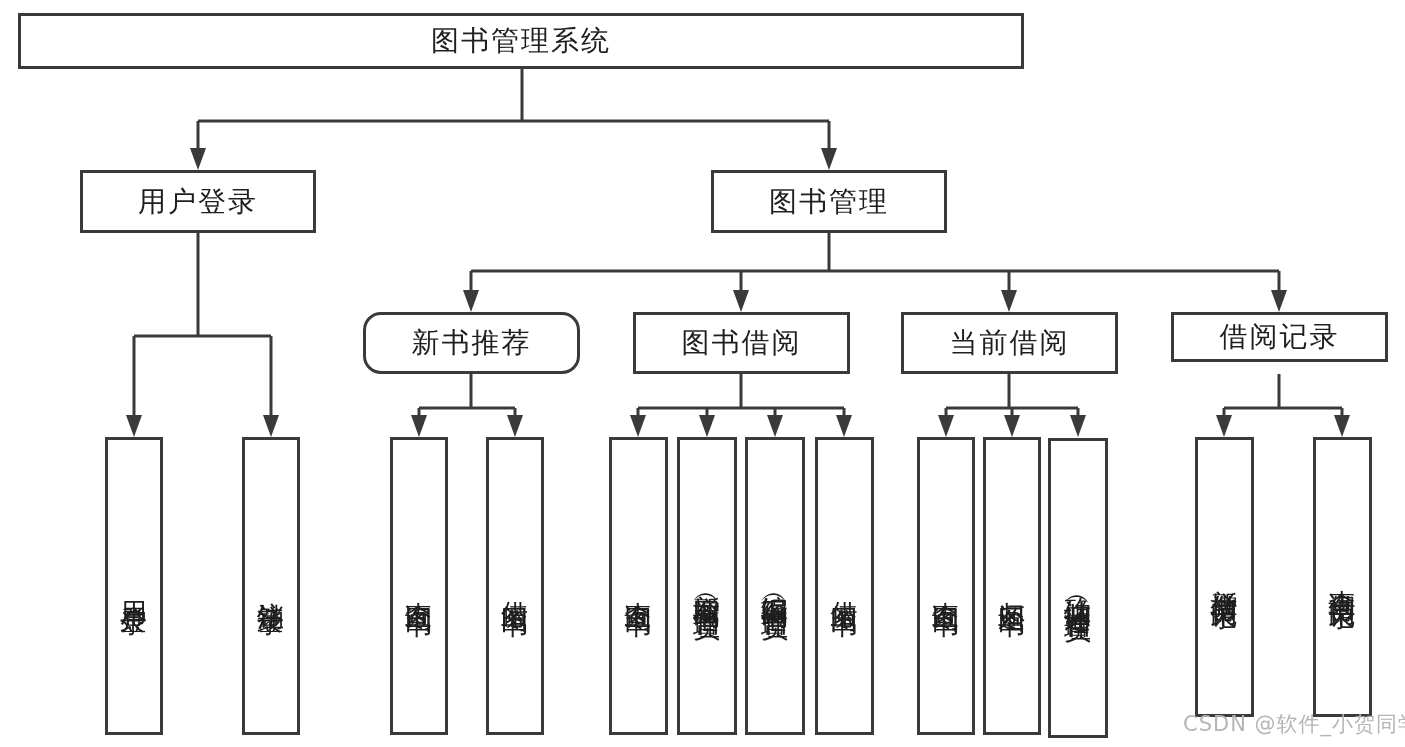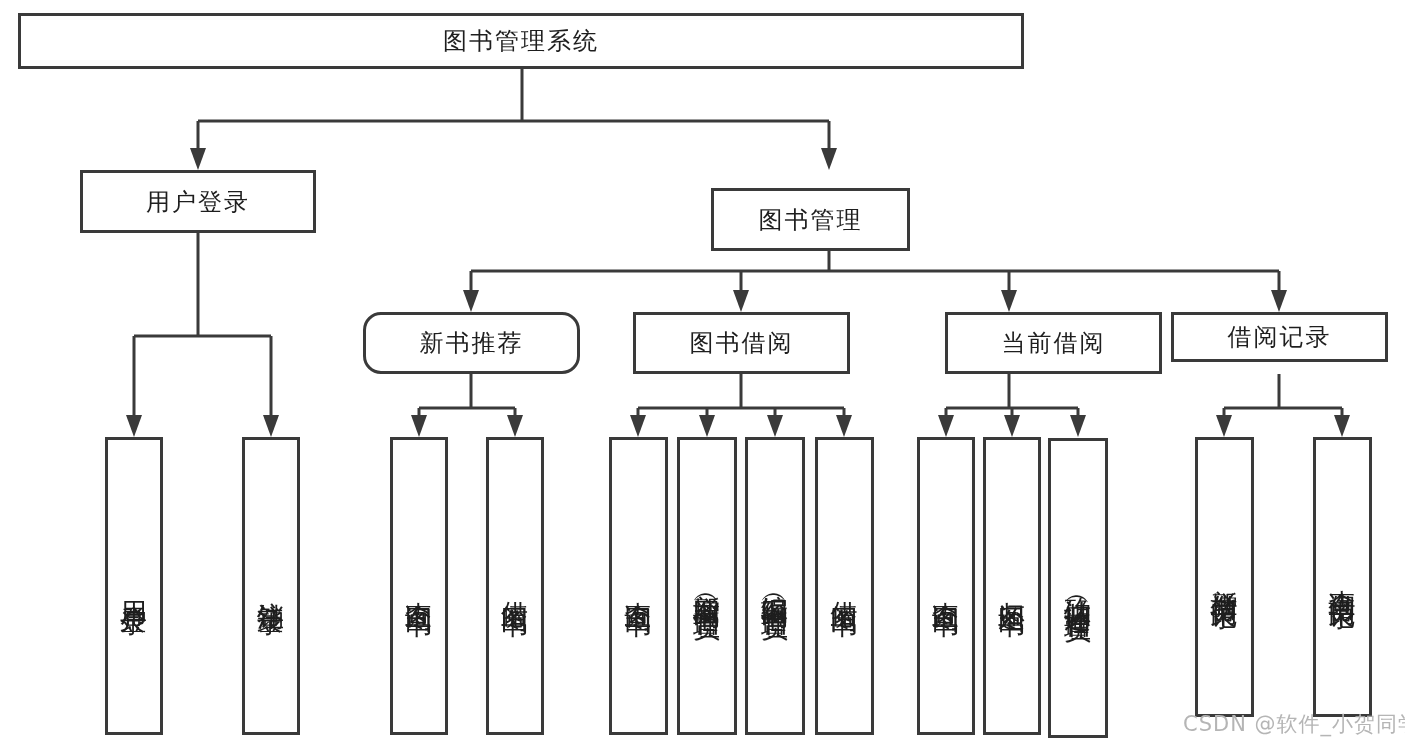--- a/index.html
+++ b/index.html
@@ -26,21 +26,21 @@
     box-sizing: border-box;
     background: #ffffff;
     border: 3px solid #3a3a3a;
     display: flex;
     align-items: center;
     justify-content: center;
     color: #1e1e1e;
     z-index: 2;
   }
   .hbox {
-    font-size: 24px;
+    font-size: 28px;
     letter-spacing: 2px;
     white-space: nowrap;
   }
   .vbox {
     font-size: 27px;
     letter-spacing: 3px;
   }
   .vbox .vtext {
     writing-mode: vertical-rl;
     text-orientation: mixed;
@@ -105,31 +105,31 @@
     </g>
   </svg>
 
   <div class="node hbox" style="left:18px; top:13px; width:1006px; height:56px;">
     <span>图书管理系统</span>
   </div>
 
   <div class="node hbox" style="left:80px; top:170px; width:236px; height:63px;">
     <span>用户登录</span>
   </div>
-  <div class="node hbox" style="left:711px; top:170px; width:199px; height:63px;margin-top:18px;">
+  <div class="node hbox" style="left:711px; top:170px; width:236px; height:63px;">
     <span>图书管理</span>
   </div>
 
   <div class="node hbox" style="left:363px; top:312px; width:217px; height:62px;border-radius:18px;">
     <span>新书推荐</span>
   </div>
   <div class="node hbox" style="left:633px; top:312px; width:217px; height:62px;">
     <span>图书借阅</span>
   </div>
-  <div class="node hbox" style="left:901px; top:312px; width:217px; height:62px;margin-left:44px;">
+  <div class="node hbox" style="left:901px; top:312px; width:217px; height:62px;">
     <span>当前借阅</span>
   </div>
   <div class="node hbox" style="left:1171px; top:312px; width:217px; height:50px;">
     <span>借阅记录</span>
   </div>
 
   <div class="node vbox" style="left:105px; top:437px; width:58px; height:298px;">
     <span class="vtext">用户登录</span>
   </div>
   <div class="node vbox" style="left:242px; top:437px; width:58px; height:298px;">

